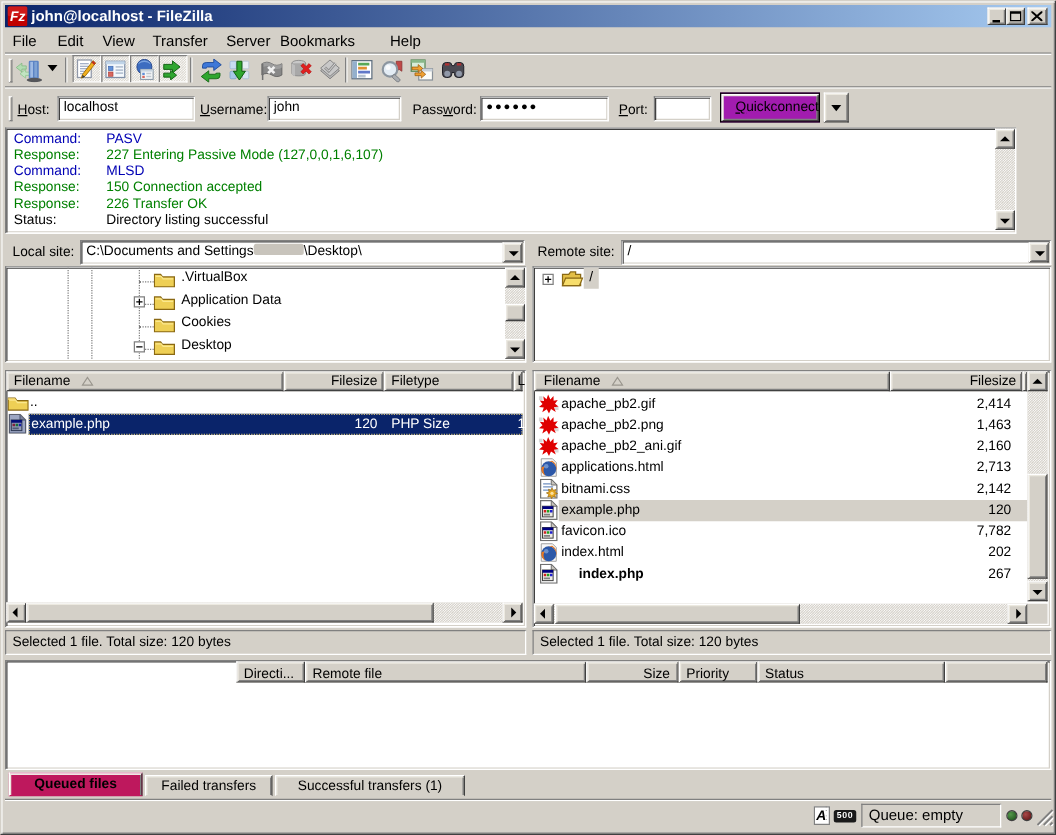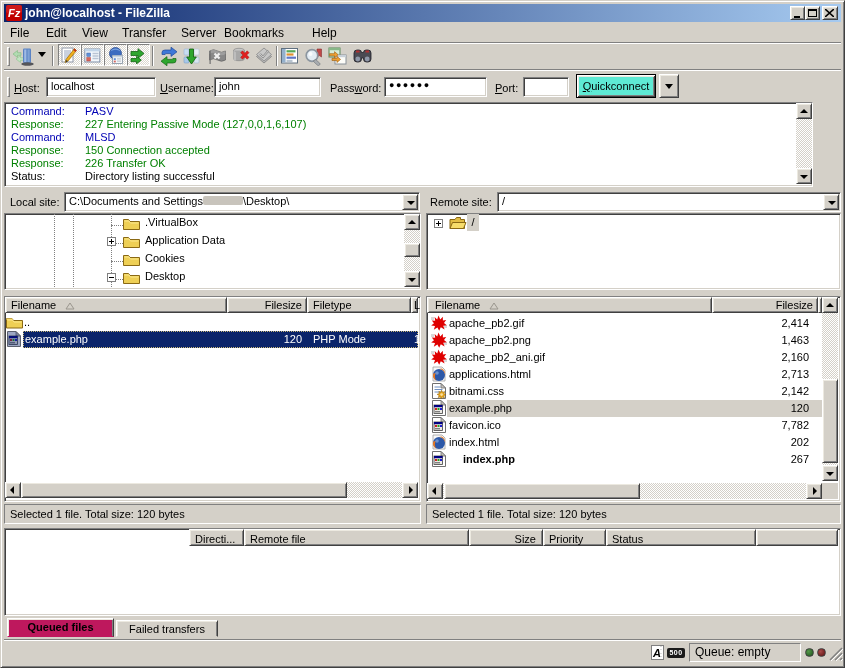--- a/index.html
+++ b/index.html
@@ -183,21 +183,21 @@
 <div class="abs" style="left:4px;top:71px;width:837px;height:31px;background:#D4D0C8;">
   <div class="grip abs" style="left:3px;top:6px;height:20px;"></div>
   <span class="abs" style="left:10px;top:11px;"><u>H</u>ost:</span>
   <div class="sunken2 abs" style="left:42px;top:6px;width:110px;height:20px;line-height:16px;padding-left:4px;">localhost</div>
   <span class="abs" style="left:156px;top:11px;"><u>U</u>sername:</span>
   <div class="sunken2 abs" style="left:210px;top:6px;width:107px;height:20px;line-height:16px;padding-left:4px;">john</div>
   <span class="abs" style="left:326px;top:11px;">Pass<u>w</u>ord:</span>
   <div class="sunken2 abs" style="left:380px;top:6px;width:103px;height:20px;line-height:15px;padding-left:4px;font-size:9px;letter-spacing:1.5px;">●●●●●●</div>
   <span class="abs" style="left:491px;top:11px;"><u>P</u>ort:</span>
   <div class="sunken2 abs" style="left:519px;top:6px;width:46px;height:20px;"></div>
-  <div class="abs" style="left:572px;top:3px;width:80px;height:24px;border:1px solid #000;background:#5eead4;box-shadow:inset 1px 1px 0 #fff, inset -1px -1px 0 #404040, inset 2px 2px 0 #ECE9E0, inset -2px -2px 0 #808080;text-align:center;line-height:23px;"><u>Q</u>uickconnect</div>
+  <div class="abs" style="left:572px;top:3px;width:80px;height:24px;border:1px solid #000;background:#a21caf;box-shadow:inset 1px 1px 0 #fff, inset -1px -1px 0 #404040, inset 2px 2px 0 #ECE9E0, inset -2px -2px 0 #808080;text-align:right;line-height:23px;"><u>Q</u>uickconnect</div>
   <div class="raised abs" style="left:655px;top:3px;width:20px;height:24px;">
       <div class="tri abs" style="left:5px;top:9px;border-left:4px solid transparent;border-right:4px solid transparent;border-top:5px solid #000;"></div>
     </div>
 </div>
 
 <div class="sunken2 abs" style="left:4px;top:102px;width:809px;height:85px;">
   <div class="abs" style="left:6px;top:2px;line-height:13px;white-space:pre;"><span style="color:#0000B4">Command:</span><span class="abs" style="left:74px;color:#0000B4">PASV</span>
 <span style="color:#008000">Response:</span><span class="abs" style="left:74px;top:13px;color:#008000">227 Entering Passive Mode (127,0,0,1,6,107)</span>
 <span style="color:#0000B4">Command:</span><span class="abs" style="left:74px;top:26px;color:#0000B4">MLSD</span>
 <span style="color:#008000">Response:</span><span class="abs" style="left:74px;top:39px;color:#008000">150 Connection accepted</span>
@@ -323,21 +323,21 @@
       <rect x="3" y="5" width="8.5" height="8.5" fill="#ECEAE4" stroke="#404040" stroke-width="0.8"></rect>
       <rect x="3" y="5" width="8.5" height="2.2" fill="#000080"></rect>
       <rect x="4" y="8" width="2" height="2" fill="#D02020"></rect>
         <rect x="6.5" y="8" width="2" height="2" fill="#20A020"></rect>
         <rect x="9" y="8" width="2" height="2" fill="#2020D0"></rect>
       <rect x="4" y="11" width="5" height="1.4" fill="#808080"></rect>
       <path d="M1.5 0.5 h8.5 l4.5 4.5 v10.5 h-13 z" fill="#0A246A" opacity="0.4"></path>
     </svg>
     <span class="abs" style="left:20px;color:#fff;">example.php</span>
     <span class="cell" style="left:222px;width:75px;text-align:right;color:#fff;">120</span>
-    <span class="abs" style="left:308px;color:#fff;">PHP Mode</span>
+    <span class="abs" style="left:308px;color:#fff;">PHP Size</span>
     <span class="abs" style="left:409px;color:#fff;">1</span>
   </div>
 
   <div class="sb abs" style="left:0;top:185px;width:413px;height:16px;">
     <div class="sb-btn" style="left:0;top:0;">
         <div class="tri tri-lf"></div>
       </div>
     <div class="thumb" style="left:16px;top:0;width:326px;height:16px;"></div>
     <div class="sb-btn" style="right:0;top:0;">
         <div class="tri tri-rt"></div>
@@ -488,20 +488,21 @@
     <div class="hdrbtn cell" style="left:464px;width:74px;height:17px;line-height:18px;text-align:right;padding-right:6px;">Size</div>
     <div class="hdrbtn cell" style="left:538px;width:63px;height:17px;line-height:18px;padding-left:5px;">Priority</div>
     <div class="hdrbtn cell" style="left:601px;width:150px;height:17px;line-height:18px;padding-left:5px;">Status</div>
     <div class="hdrbtn cell" style="left:751px;width:82px;height:17px;"></div>
   </div>
 </div>
 
 <div class="abs" style="left:4px;top:618px;width:837px;height:19px;">
   <div class="abs" style="left:3px;top:0;width:107px;height:19px;background:#be185d;border:1px solid;border-color:#fff #404040 transparent #fff;box-shadow:inset 1px 1px 0 #ECE9E0, inset -1px 0 0 #808080;font-weight:bold;text-align:center;line-height:17px;">Queued files</div>
   <div class="abs" style="left:112px;top:2px;width:102px;height:17px;background:#D4D0C8;border:1px solid;border-color:#fff #404040 transparent #fff;box-shadow:inset 1px 1px 0 #ECE9E0, inset -1px 0 0 #808080;text-align:center;line-height:16px;">Failed transfers</div>
+  <div class="abs" style="left:216px;top:2px;width:152px;height:17px;background:#D4D0C8;border:1px solid;border-color:#fff #404040 transparent #fff;box-shadow:inset 1px 1px 0 #ECE9E0, inset -1px 0 0 #808080;text-align:center;line-height:16px;">Successful transfers (1)</div>
 </div>
 
 <div class="groove abs" style="left:4px;top:639px;width:837px;"></div>
 <div class="abs" style="left:4px;top:641px;width:837px;height:22px;background:#D4D0C8;">
   <div class="abs" style="left:647px;top:4px;width:13px;height:15px;background:#fff;border:1px solid #808080;">
       <span style="position:absolute;left:1px;top:1px;font-size:11px;font-weight:bold;font-style:italic;">A</span>
       <span style="position:absolute;left:8px;top:-2px;font-size:7px;color:#808080;">:</span>
       <span style="position:absolute;left:8px;top:5px;font-size:7px;color:#808080;">:</span>
     </div>
   <div class="abs" style="left:663px;top:7px;width:18px;height:10px;background:#1A1A1A;border-radius:2px;color:#fff;font-size:7px;font-weight:bold;text-align:center;line-height:10px;letter-spacing:0.5px;">500</div>

